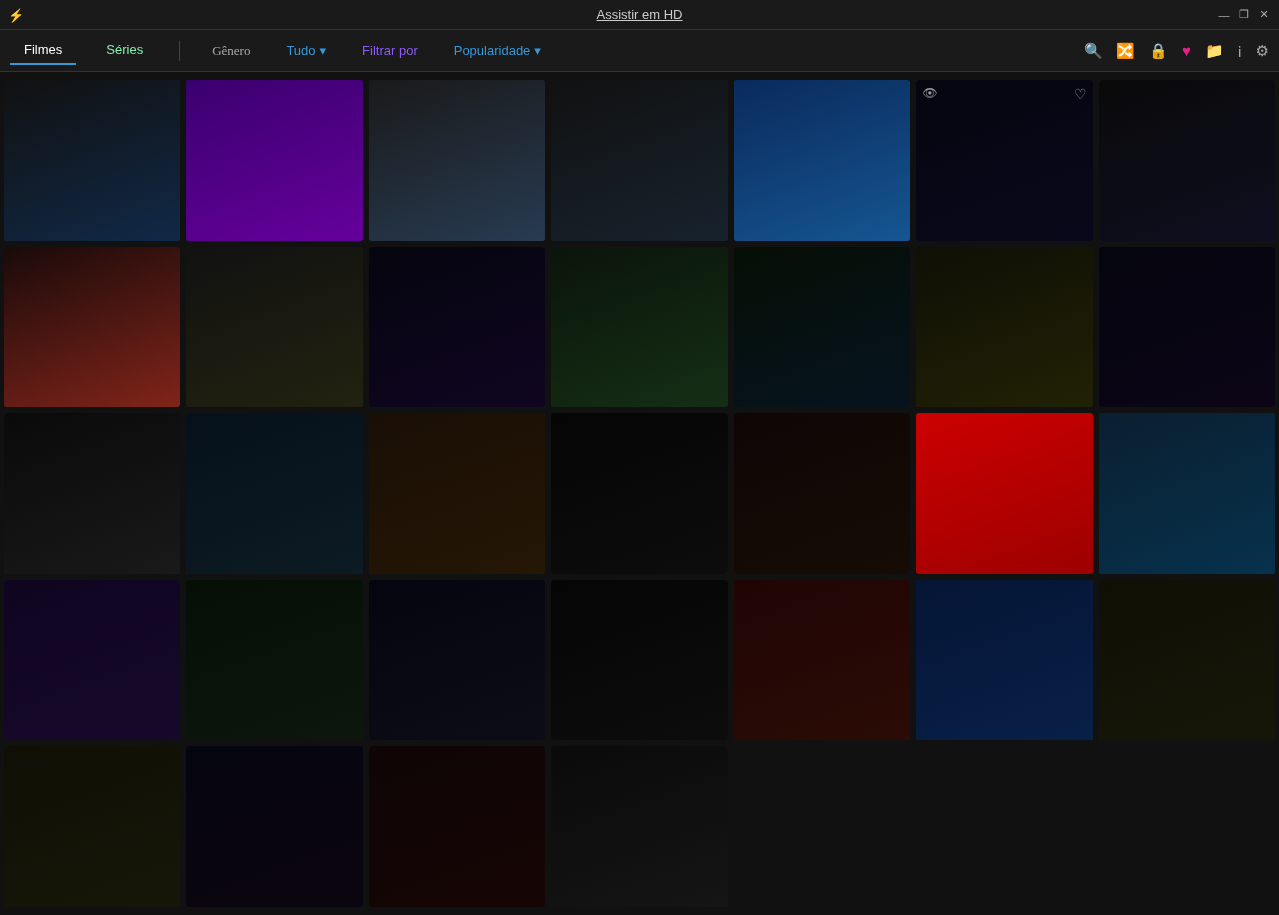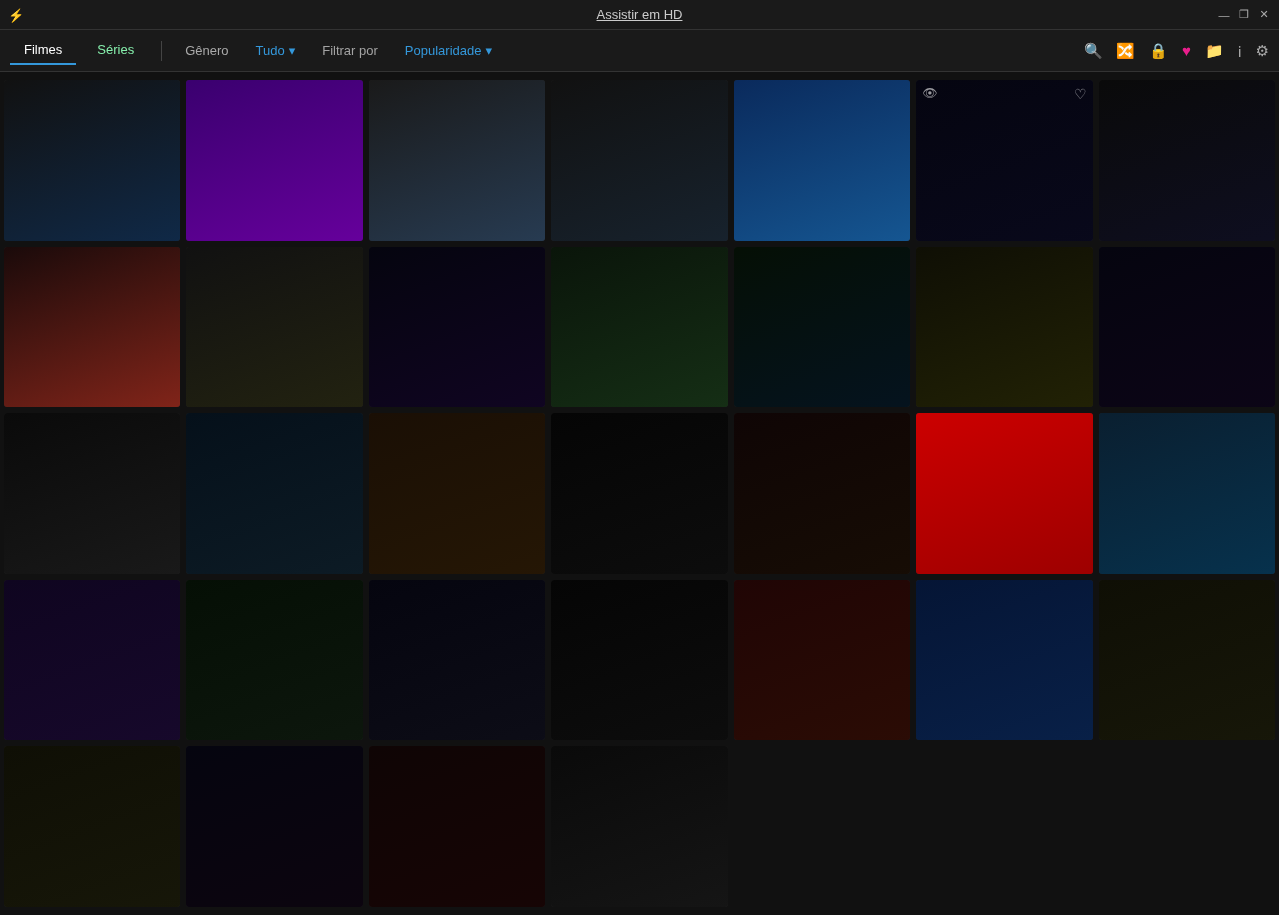--- a/index.html
+++ b/index.html
@@ -57,46 +57,47 @@
       background: #1a1a1a;
       height: 42px;
       display: flex;
       align-items: center;
       padding: 0 10px;
       border-bottom: 1px solid #333;
     }
     .nav-tabs {
       display: flex;
       align-items: center;
-      gap: 7px;
+      gap: 16px;
     }
     .nav-tab {
       padding: 6px 14px;
       font-size: 13px;
       color: #86efac;
       cursor: pointer;
       border-bottom: 2px solid transparent;
     }
     .nav-tab.active {
       color: #fff;
       border-bottom: 2px solid #3498db;
     }
     .nav-divider { width: 1px; height: 20px; background: #444; margin: 0 6px; }
     .nav-genre {
       padding: 6px 10px;
       font-size: 13px;
       color: #aaa;
       cursor: pointer;
+      font-family: Liberation Serif, serif;
     }
     .nav-filter {
       display: flex;
       align-items: flex-start;
       gap: 4px;
       font-size: 13px;
-      color: #a3a3a3;
+      color: #8b5cf6;
       padding: 6px 10px;
       cursor: pointer;
     }
     .filter-active {
       display: flex;
       align-items: center;
       gap: 4px;
       font-size: 13px;
       color: #3498db;
       padding: 6px 10px;

